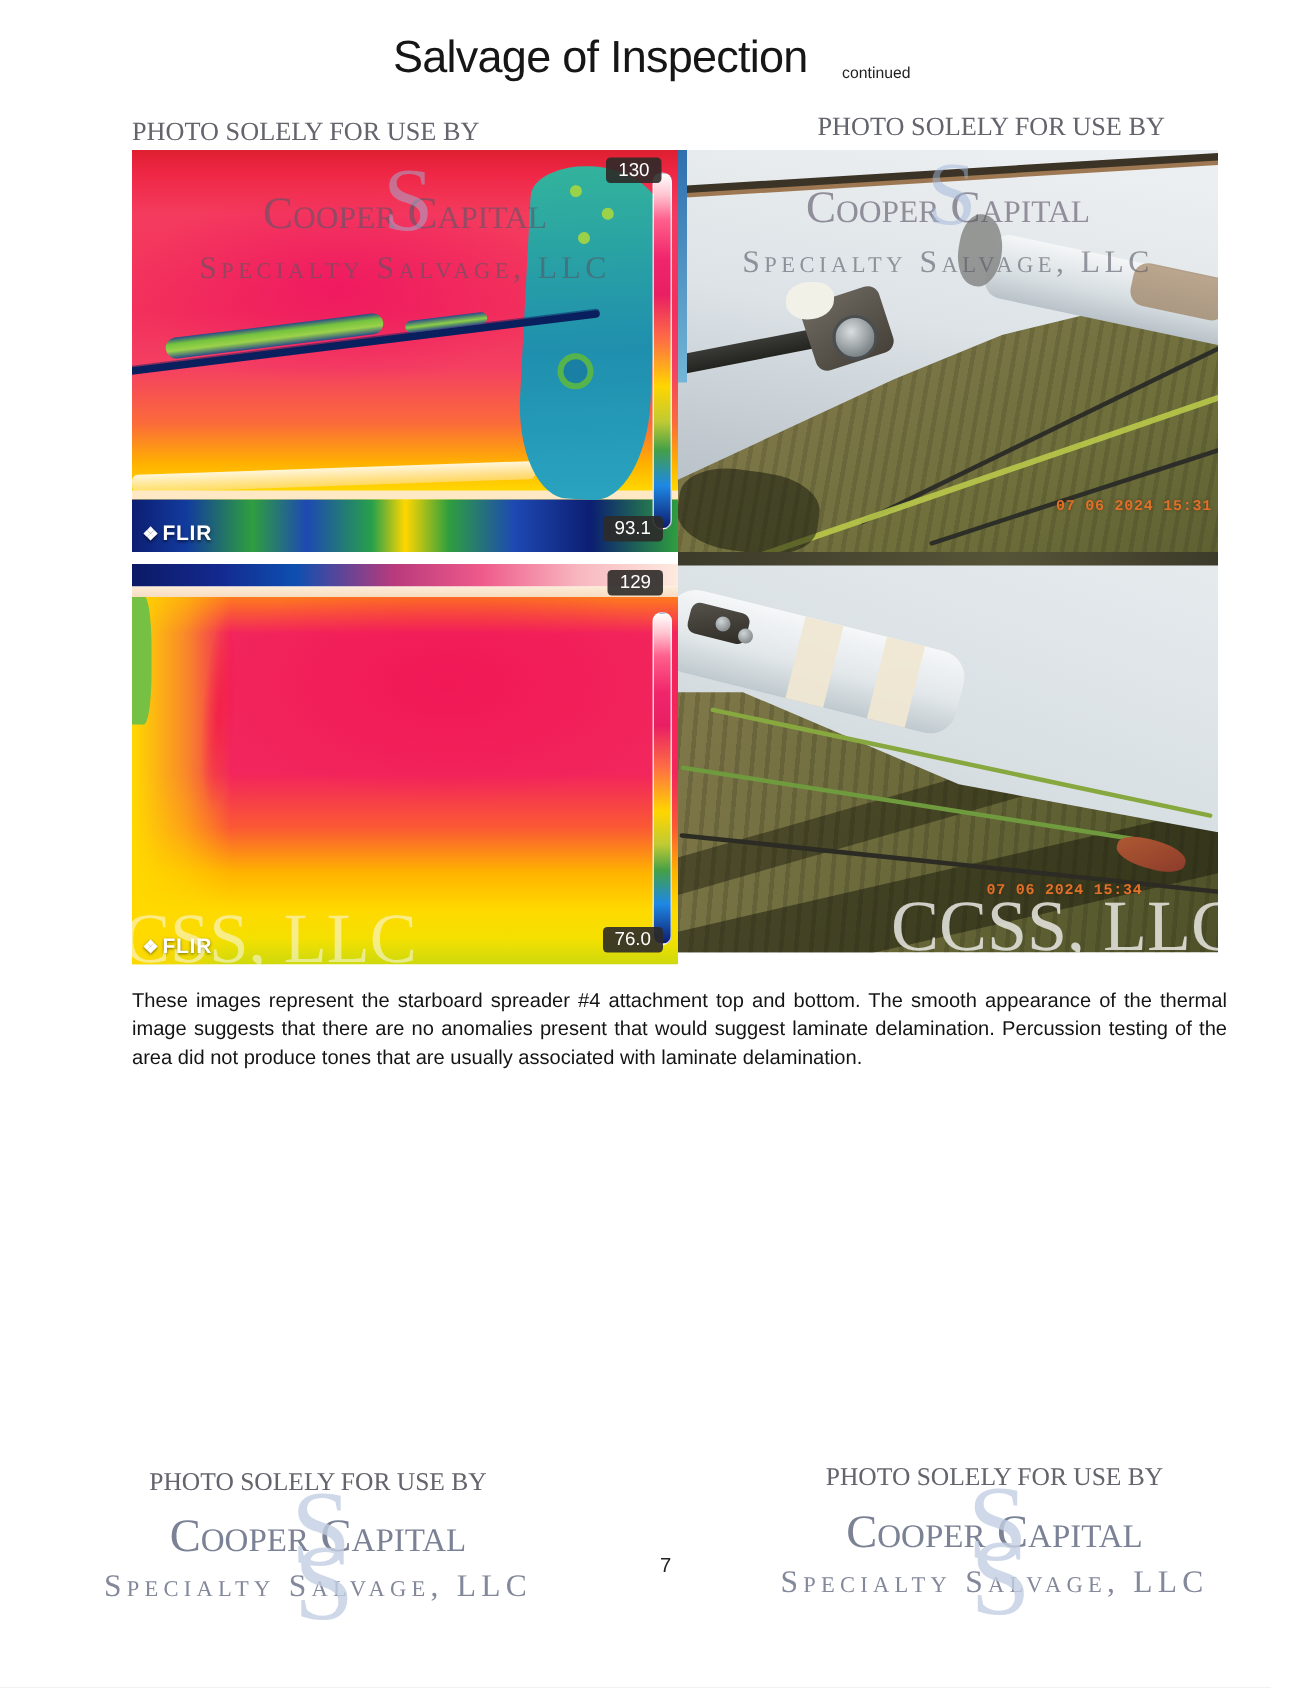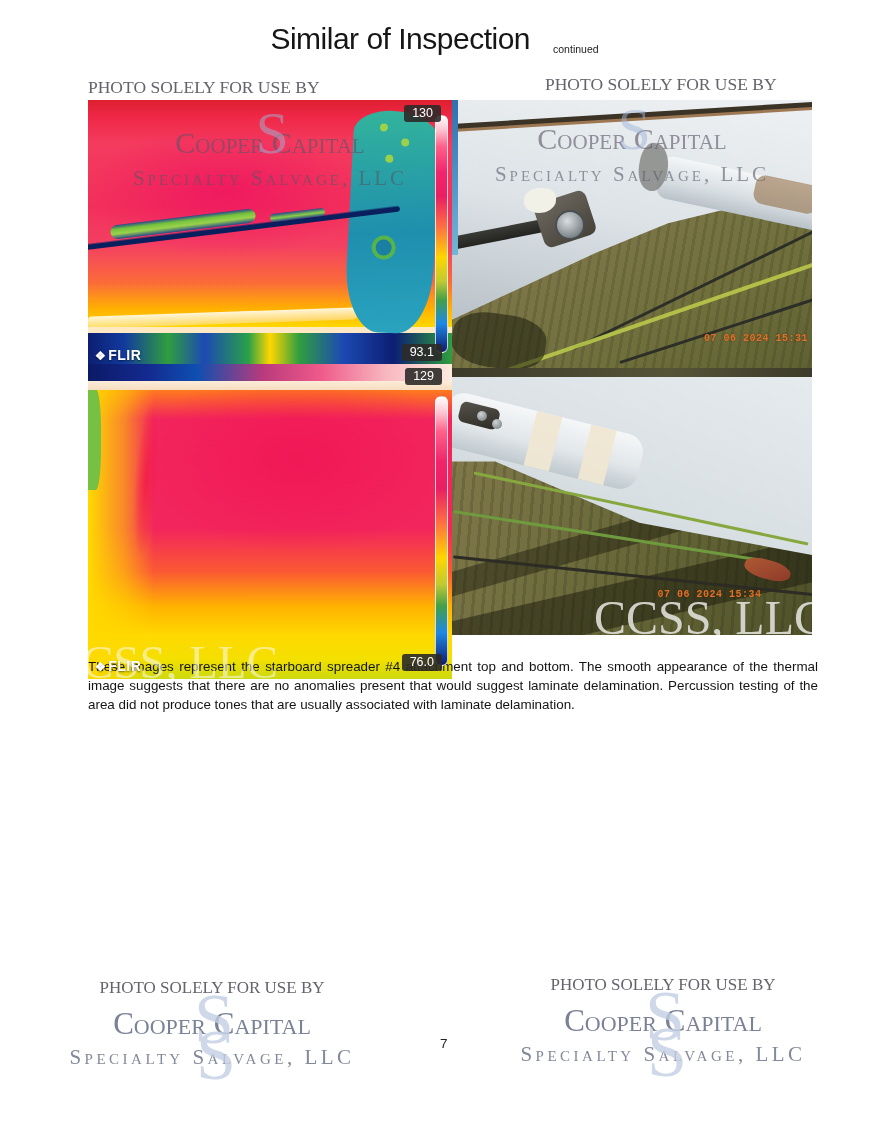--- a/index.html
+++ b/index.html
@@ -19,21 +19,21 @@
   .wm-monogram{position:absolute;font-family:"Liberation Serif",serif;color:#c3cfe3;opacity:.8;
           line-height:0.72;pointer-events:none;}
   .wm-monogram .s1,.wm-monogram .s2{position:absolute;font-size:72px;}
   .wm-monogram .s2{top:36px;left:2px;}
 
   
   .figure-grid{position:absolute;left:88px;top:100px;width:724px;height:535px;}
   .cell{position:absolute;overflow:hidden;}
   .cell-thermal-top{left:0;top:0;width:364px;height:268px;}
   .cell-photo-top{left:364px;top:0;width:360px;height:268px;}
-  .cell-thermal-bottom{left:0;top:264px;width:364px;height:315px;}
+  .cell-thermal-bottom{left:0;top:276px;width:364px;height:267px;}
   .cell-photo-bottom{left:364px;top:268px;width:360px;height:267px;}
   .layer{position:absolute;}
 
   
   .badge{position:absolute;background:rgba(44,42,40,.9);color:#fff;font-size:12.5px;
          padding:1px 8px 2px 8px;border-radius:3px;z-index:6;}
   .flir-logo{position:absolute;left:7px;bottom:5px;color:#fff;font-weight:bold;font-size:14px;
          letter-spacing:0.5px;text-shadow:0 1px 2px rgba(0,0,0,.55);z-index:6;}
   .flir-logo .flir-icon{font-size:12px;margin-right:2px;}
   .scalebar{position:absolute;right:4px;width:11px;border:1px solid rgba(255,255,255,.75);
@@ -161,21 +161,21 @@
   .bottom-wm .line3{margin-top:3px;}
   .bwm-mono{left:172px;top:16px;}
   .page-number{position:absolute;left:440px;top:1036px;font-size:13.5px;color:#222;}
 </style>
 </head>
 <body>
 
 <div class="page">
 
   <div class="title-wrap">
-    <span class="title-main">Similar of Inspection</span><span class="title-suffix">continued</span>
+    <span class="title-main">Salvage of Inspection</span><span class="title-suffix">continued</span>
   </div>
 
   <div class="wm-use" style="position:absolute;left:88px;top:77px;">PHOTO SOLELY FOR USE BY</div>
   <div class="wm-use" style="position:absolute;left:545px;top:74px;">PHOTO SOLELY FOR USE BY</div>
 
   <div class="figure-grid">
 
     <div class="cell cell-thermal-top">
       <div class="layer t1-base"></div>
       <div class="layer t1-magenta"></div>

